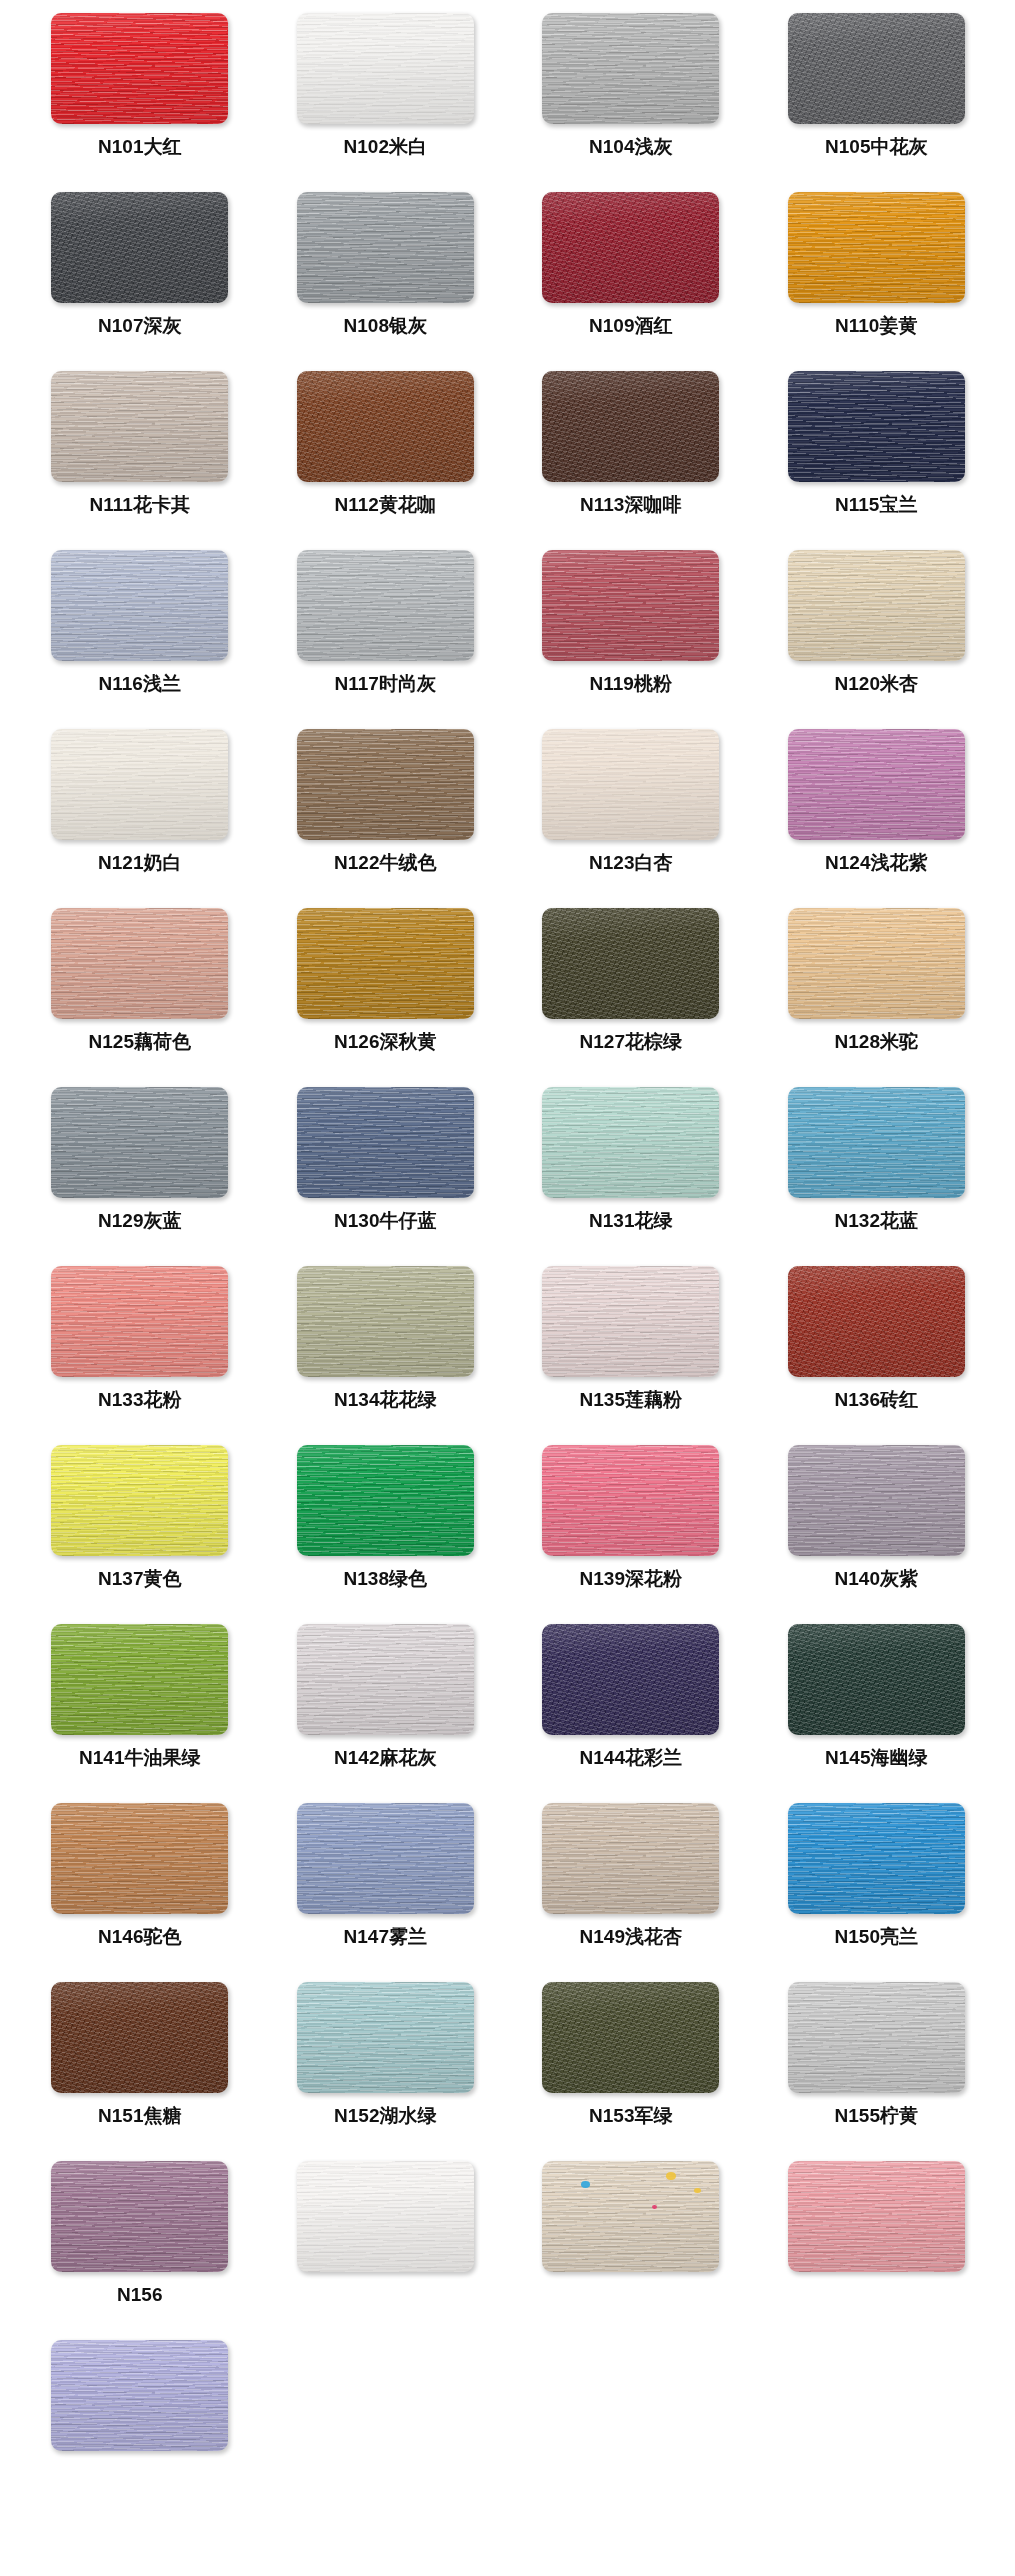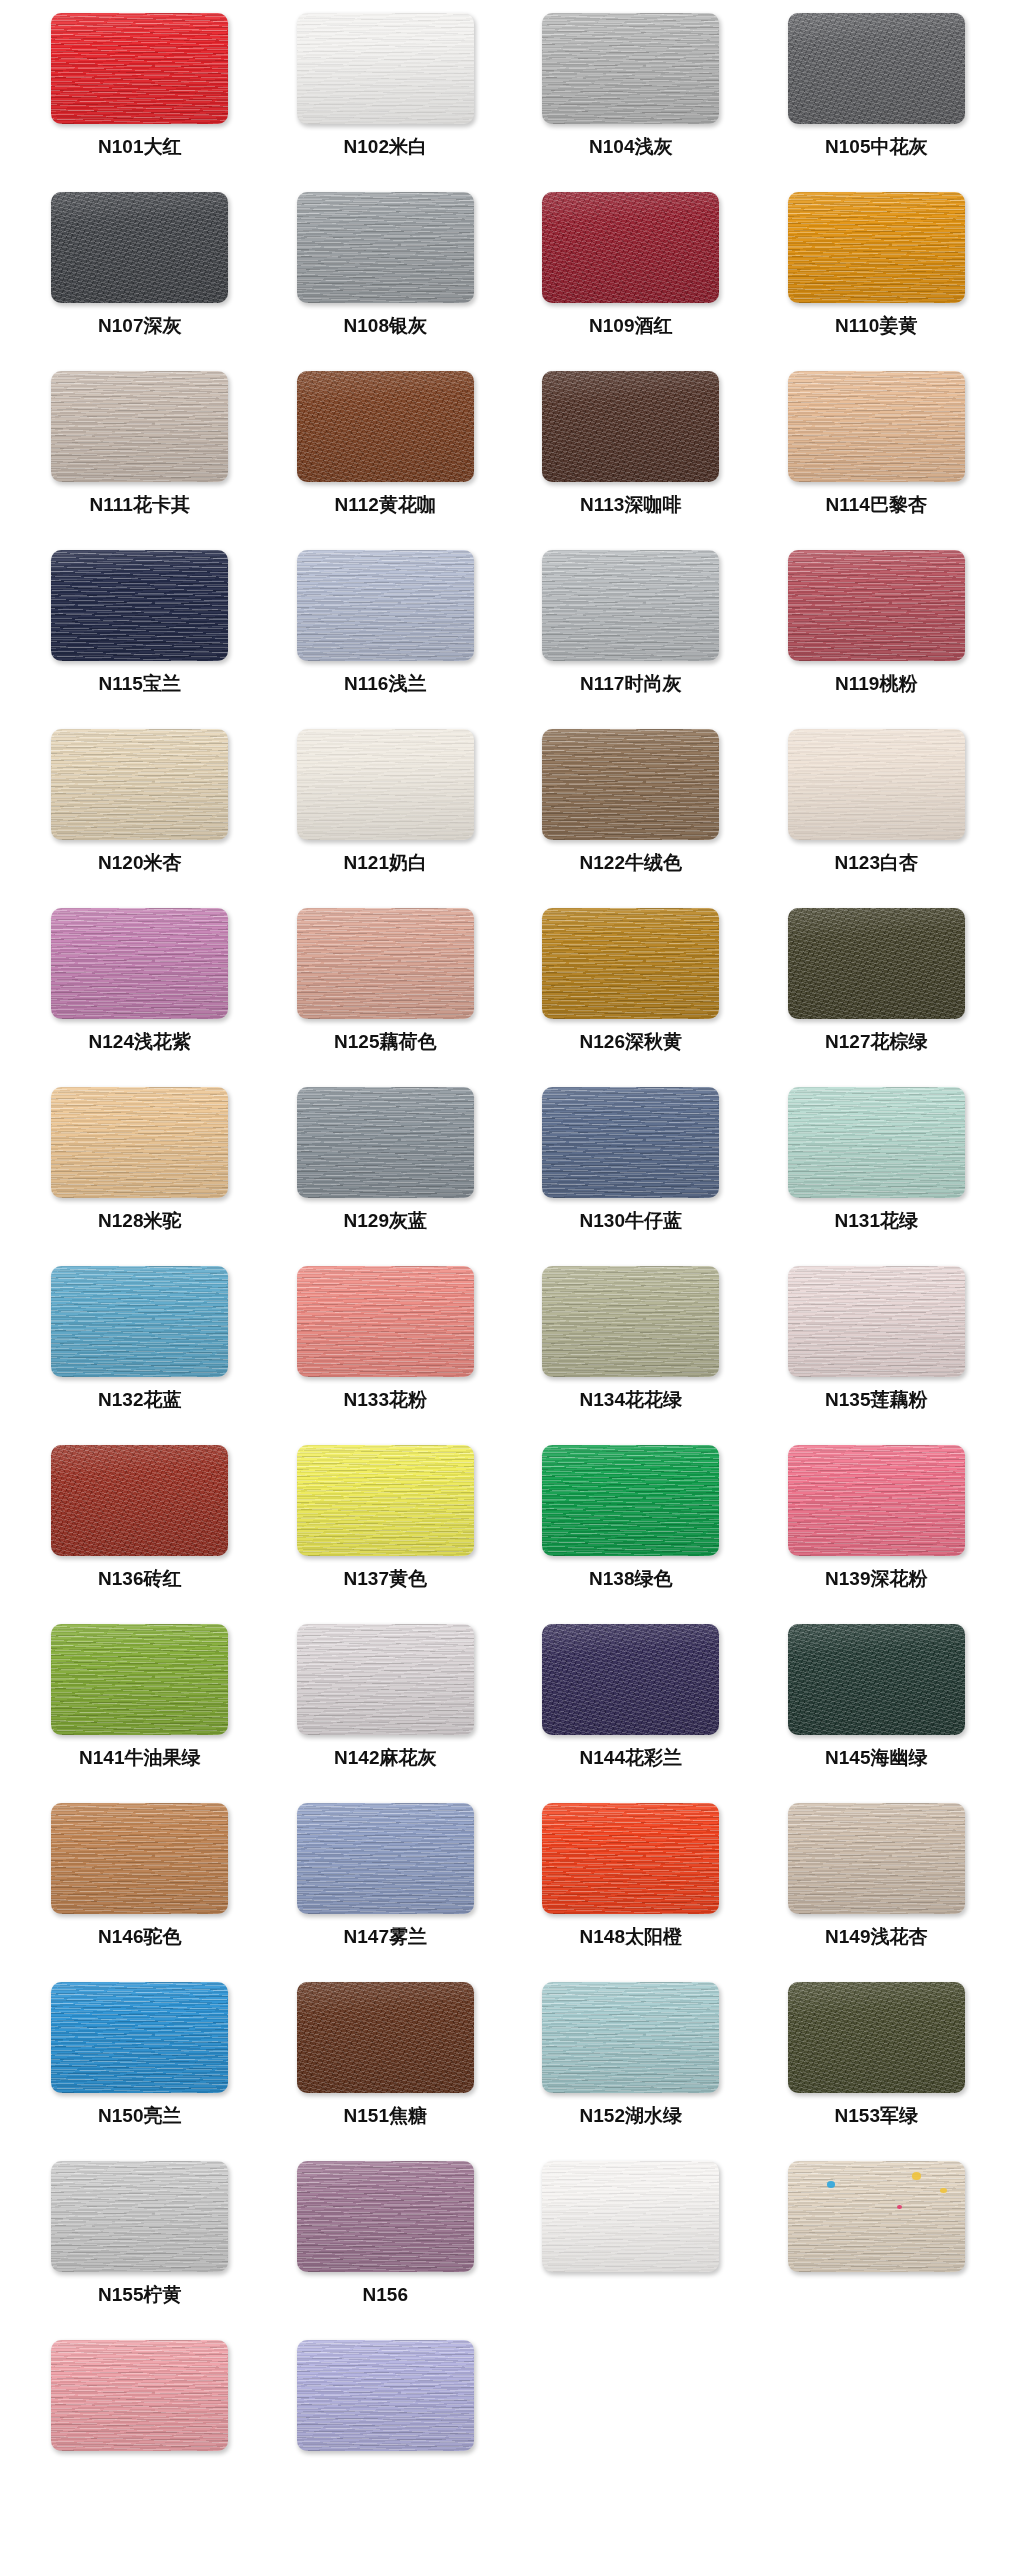--- a/index.html
+++ b/index.html
@@ -193,27 +193,20 @@
         <div class="label">N112黄花咖</div>
       </div>
       <div class="cell">
         <div class="swatch felt" style="background-color: rgb(74, 43, 32);">
           <div class="tex"></div>
           <div class="sheen"></div>
         </div>
         <div class="label">N113深咖啡</div>
       </div>
       <div class="cell">
-        <div class="swatch" style="background-color: rgb(232, 188, 150);">
-          <div class="tex"></div>
-          <div class="sheen"></div>
-        </div>
-        <div class="label">N114巴黎杏</div>
-      </div>
-      <div class="cell">
         <div class="swatch" style="background-color: rgb(37, 44, 74);">
           <div class="tex"></div>
           <div class="sheen"></div>
         </div>
         <div class="label">N115宝兰</div>
       </div>
       <div class="cell">
         <div class="swatch" style="background-color: rgb(181, 189, 211);">
           <div class="tex"></div>
           <div class="sheen"></div>
@@ -368,20 +361,27 @@
         <div class="label">N138绿色</div>
       </div>
       <div class="cell">
         <div class="swatch" style="background-color: rgb(242, 115, 140);">
           <div class="tex"></div>
           <div class="sheen"></div>
         </div>
         <div class="label">N139深花粉</div>
       </div>
       <div class="cell">
+        <div class="swatch" style="background-color: rgb(165, 154, 168);">
+          <div class="tex"></div>
+          <div class="sheen"></div>
+        </div>
+        <div class="label">N140灰紫</div>
+      </div>
+      <div class="cell">
         <div class="swatch" style="background-color: rgb(132, 173, 55);">
           <div class="tex"></div>
           <div class="sheen"></div>
         </div>
         <div class="label">N141牛油果绿</div>
       </div>
       <div class="cell">
         <div class="swatch" style="background-color: rgb(222, 216, 218);">
           <div class="tex"></div>
           <div class="sheen"></div>
@@ -408,27 +408,20 @@
           <div class="sheen"></div>
         </div>
         <div class="label">N146驼色</div>
       </div>
       <div class="cell">
         <div class="swatch" style="background-color: rgb(143, 159, 198);">
           <div class="tex"></div>
           <div class="sheen"></div>
         </div>
         <div class="label">N147雾兰</div>
-      </div>
-      <div class="cell">
-        <div class="swatch" style="background-color: rgb(244, 66, 29);">
-          <div class="tex"></div>
-          <div class="sheen"></div>
-        </div>
-        <div class="label">N148太阳橙</div>
       </div>
       <div class="cell">
         <div class="swatch" style="background-color: rgb(208, 191, 174);">
           <div class="tex"></div>
           <div class="sheen"></div>
         </div>
         <div class="label">N149浅花杏</div>
       </div>
       <div class="cell">
         <div class="swatch" style="background-color: rgb(43, 146, 212);">

